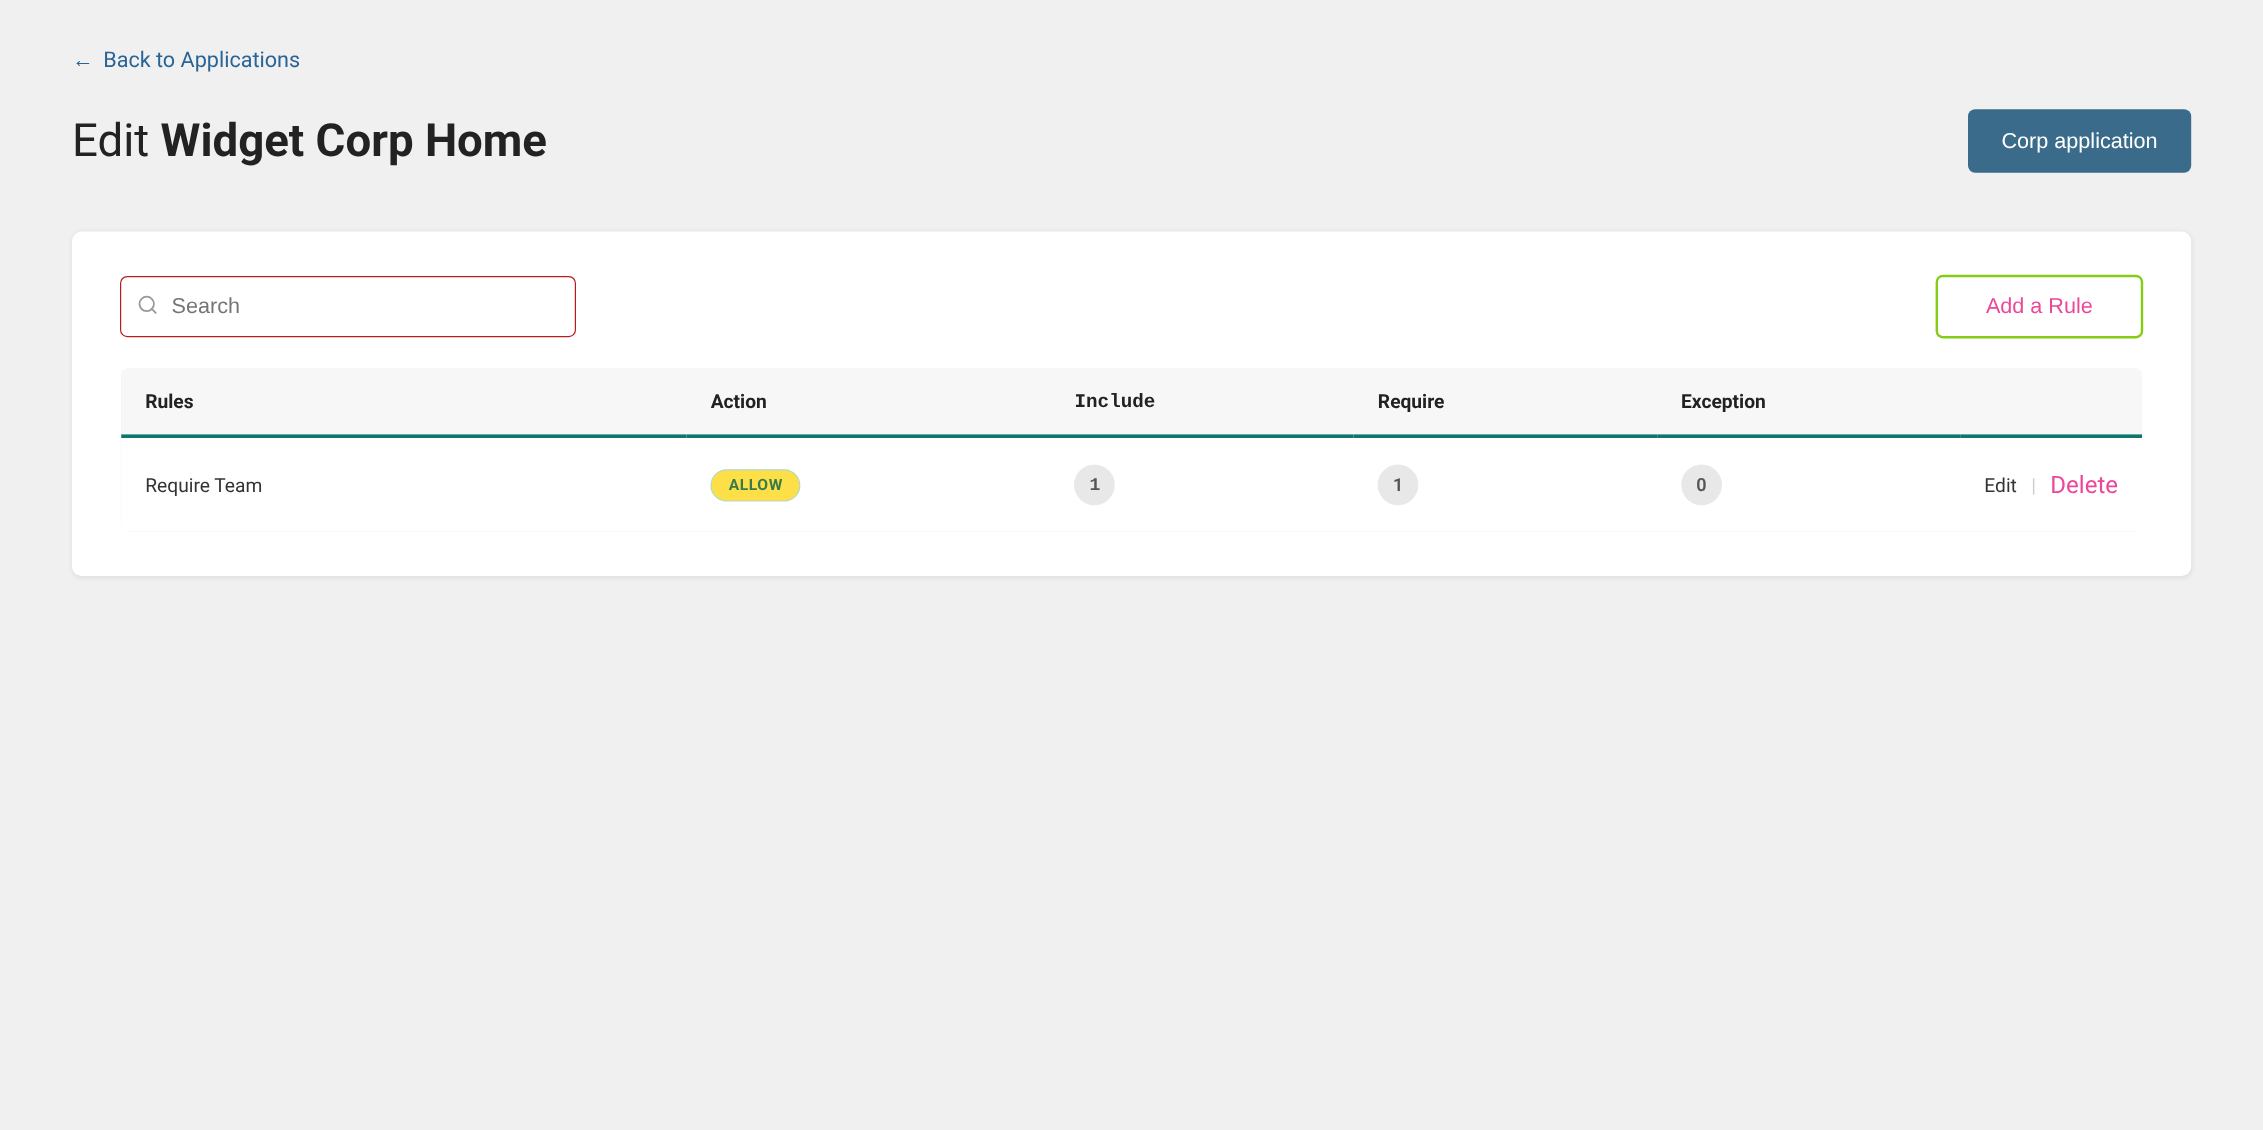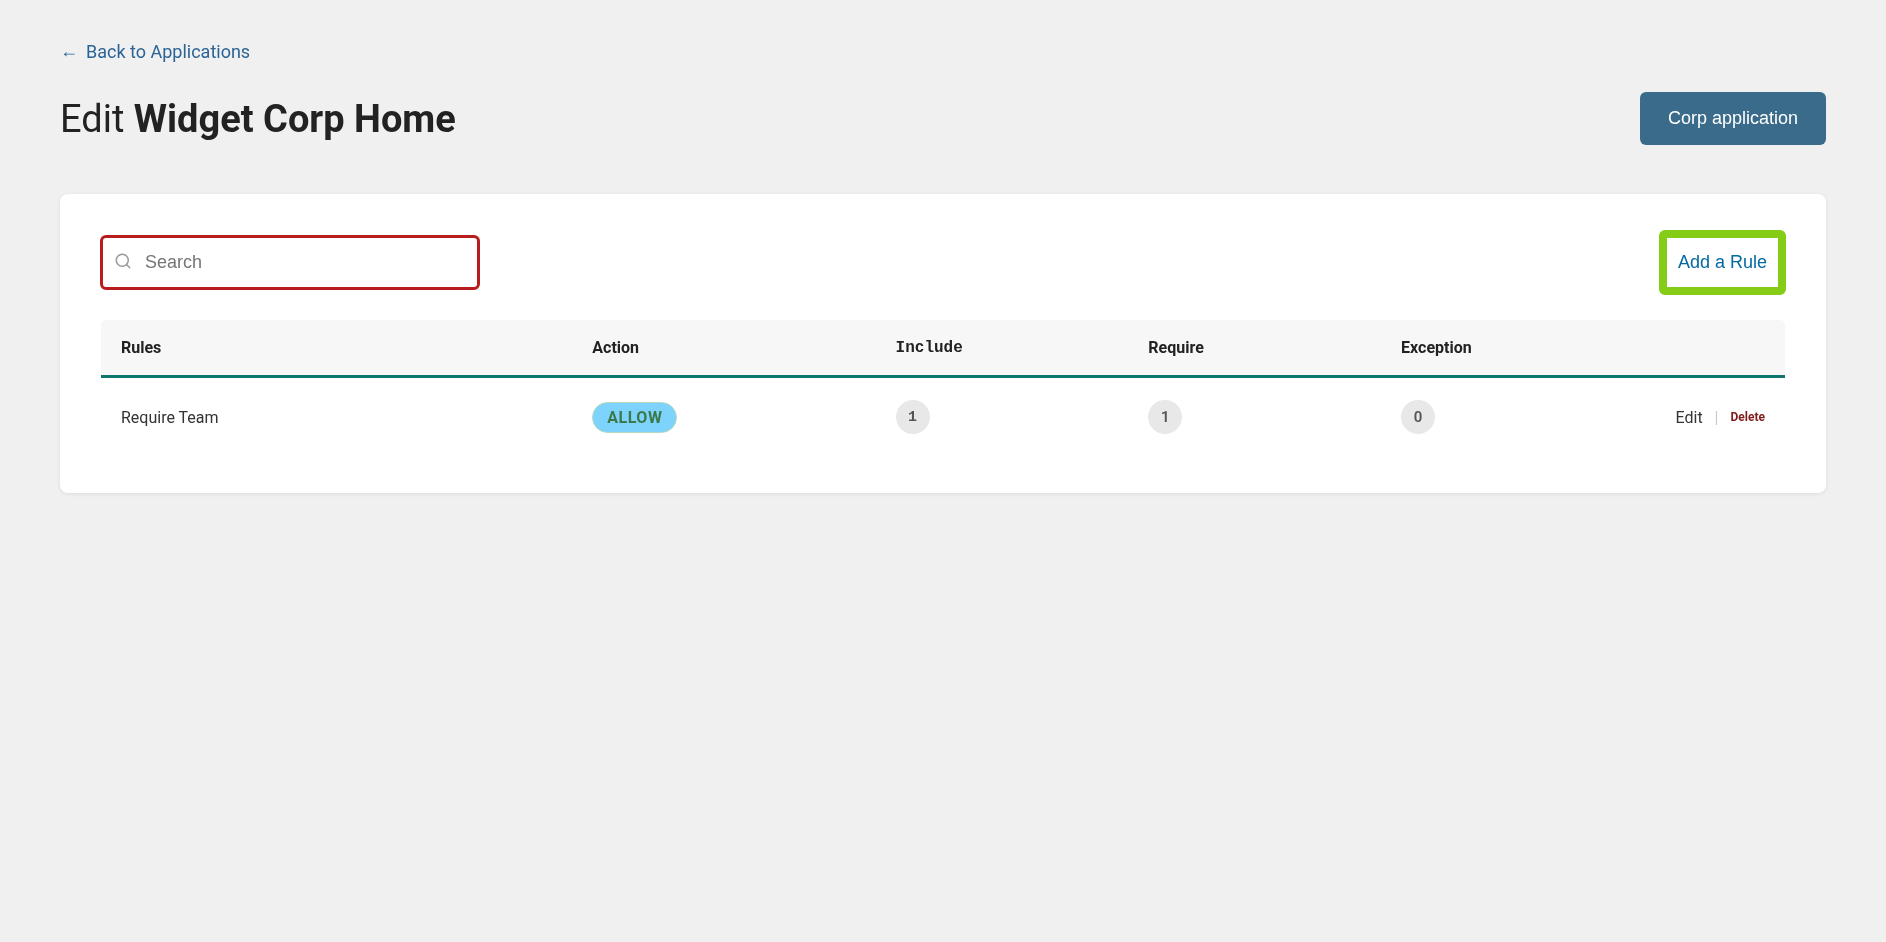--- a/index.html
+++ b/index.html
@@ -109,33 +109,33 @@
       position: absolute;
       left: 14px;
       top: 50%;
       transform: translateY(-50%);
       color: #999;
     }
 
     .search-input {
       width: 100%;
       padding: 14px 14px 14px 42px;
-      border: 3px solid #b91c1c;
+      border: 1px solid #b91c1c;
       border-radius: 6px;
       font-size: 18px;
       color: #7f1d1d;
       outline: none;
     }
 
     .add-rule-button {
       background: #fff;
-      color: #0369a1;
-      border: 8px solid #84cc16;
+      color: #ec4899;
+      border: 2px solid #84cc16;
       border-radius: 6px;
-      padding: 14px 11px;
+      padding: 14px 40px;
       font-size: 18px;
       cursor: pointer;
     }
 
     .rules-table {
       width: 100%;
       border-collapse: collapse;
       border: 1px solid #e0e0e0;
       border-radius: 6px;
       overflow: hidden;
@@ -156,26 +156,26 @@
 
     .rules-table td {
       padding: 22px 20px;
       font-size: 16px;
       color: #333;
       border-top: 3px solid #0f766e;
     }
 
     .action-badge {
       display: inline-block;
-      background-color: #7dd3fc;
+      background-color: #fde047;
       color: #3a7a4a;
       border: 1px solid #b5d9be;
       border-radius: 20px;
       padding: 5px 14px;
-      font-size: 16px;
+      font-size: 13px;
       font-weight: 700;
       letter-spacing: 0.5px;
     }
 
     .count-badge {
       display: inline-flex;
       align-items: center;
       justify-content: center;
       background-color: #e8e8e8;
       color: #555;
@@ -199,25 +199,24 @@
       cursor: pointer;
       text-decoration: none;
     }
 
     .divider {
       color: #ccc;
       font-size: 16px;
     }
 
     .delete-link {
-      color: #7f1d1d;
-      font-size: 12px;
+      color: #ec4899;
+      font-size: 20px;
       cursor: pointer;
       text-decoration: none;
-      font-weight: bold;
     }
 
     .col-rules { width: 28%; }
     .col-action { width: 18%; }
     .col-include { width: 15%; font-family: Liberation Mono, monospace; }
     .col-require { width: 15%; }
     .col-exception { width: 15%; }
     .col-rowactions { width: 9%; text-align: right; }
   </style>
 </head>

